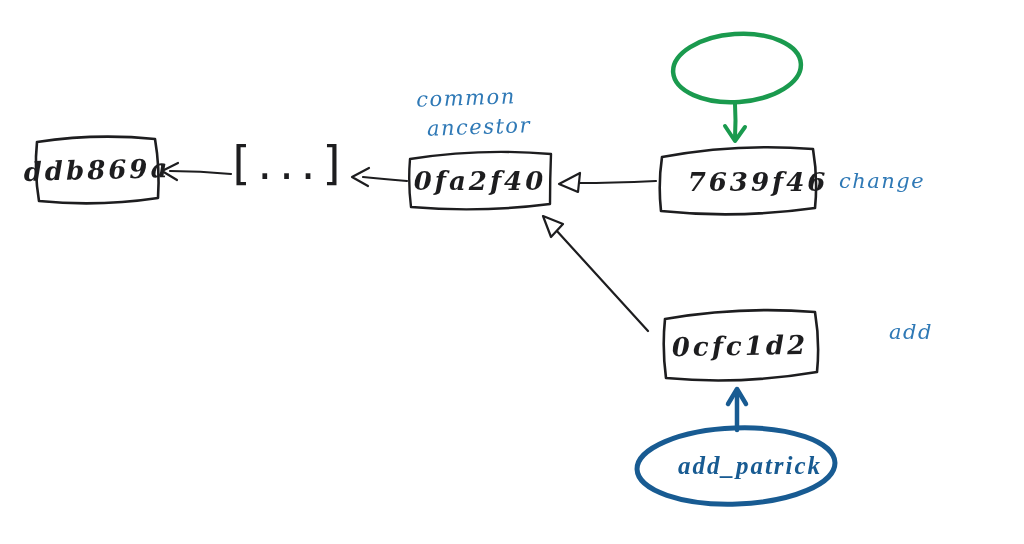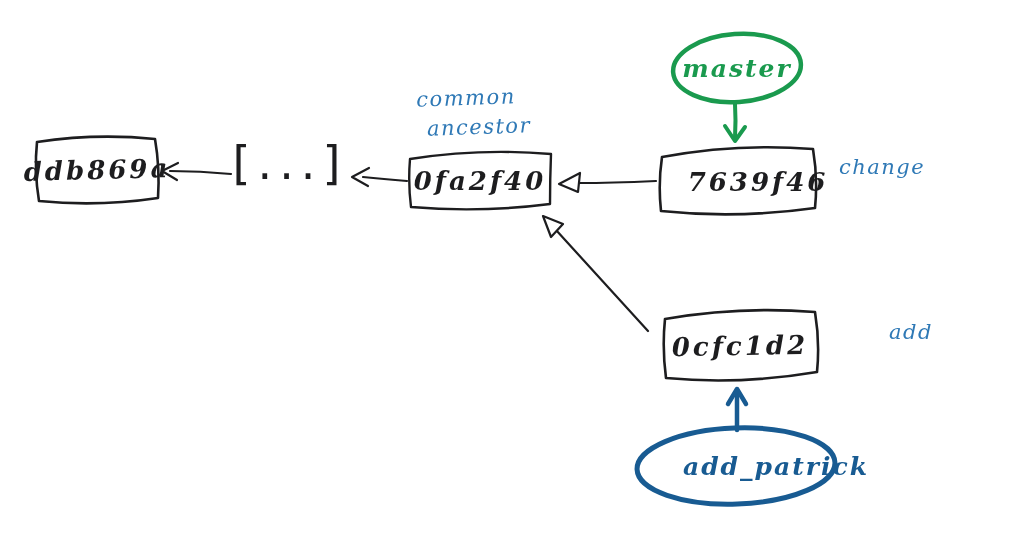--- a/index.html
+++ b/index.html
@@ -112,24 +112,23 @@
   <div class="lbl hash" style="left:97px; top:170px; transform:translate(-50%,-50%) rotate(-1.5deg);">ddb869a</div>
 
   <div class="lbl ellipsis-node" style="left:290px; top:163px;">[...]</div>
 
   <div class="lbl hash" style="left:480px; top:181px;">0fa2f40</div>
 
   <div class="lbl hash" style="left:738px; top:182px;margin-left:20px;">7639f46</div>
 
   <div class="lbl hash" style="left:740px; top:346px; transform:translate(-50%,-50%) rotate(-1deg);">0cfc1d2</div>
 
-  <div class="lbl branch" style="left:737px; top:68px; color:#1a9a4e;">master</div>
 
-  <div class="lbl branch" style="left:776px; top:466px; color:#185b92;">add_patrick</div>
+  <div class="lbl branch" style="left:750px; top:466px; color:#185b92;font-family:Liberation Serif, serif;">add_patrick</div>
 
   <div class="lbl note" style="left:466px; top:98px; transform:translate(-50%,-50%) rotate(-2deg);">common</div>
   <div class="lbl note" style="left:479px; top:127px; transform:translate(-50%,-50%) rotate(-2deg);">ancestor</div>
 
-  <div class="lbl note" style="left:882px; top:167px;">change</div>
+  <div class="lbl note" style="left:882px; top:181px;">change</div>
 
   <div class="lbl note" style="left:864px; top:332px;margin-left:47px;">add</div>
 
 </div>
 
 </body></html>

